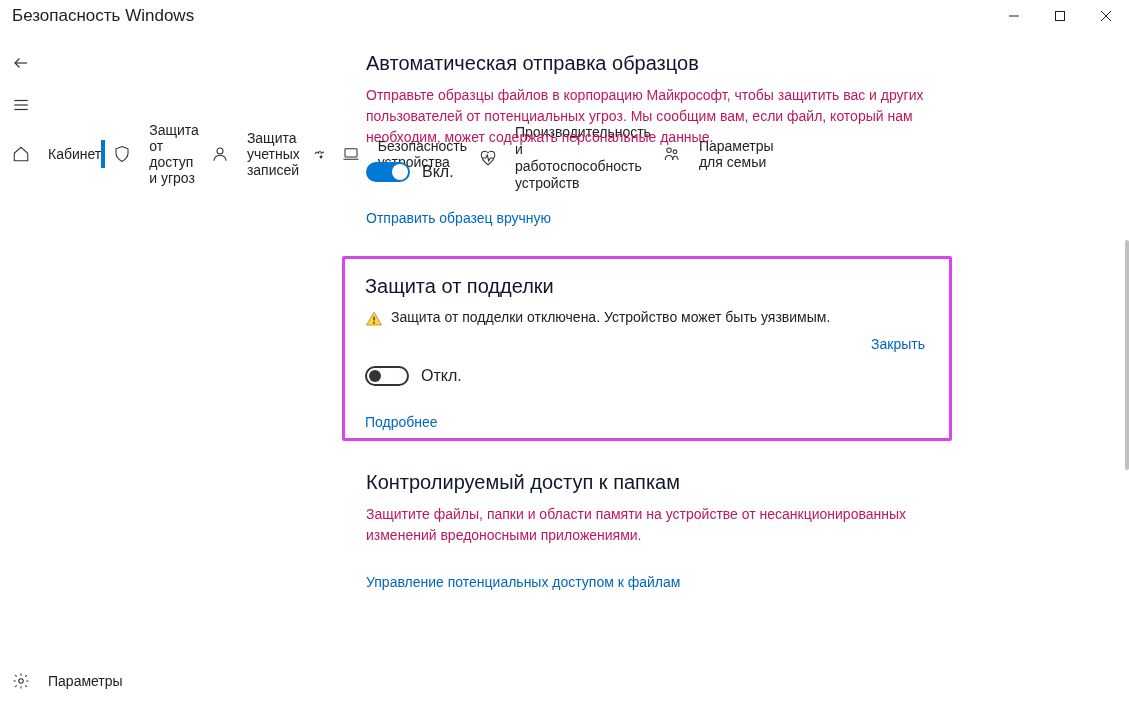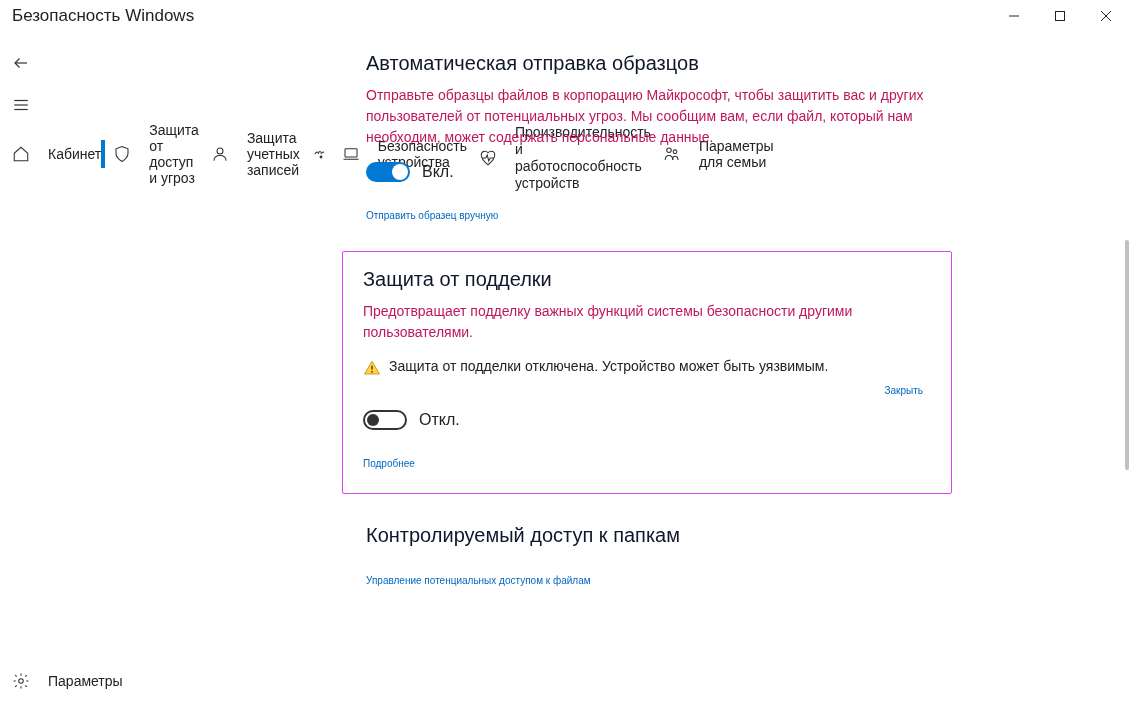--- a/index.html
+++ b/index.html
@@ -86,25 +86,25 @@
 .toggle.on::after {
   content:""; position:absolute; right:2px; top:2px;
   width:16px; height:16px; border-radius:50%; background:#fff;
 }
 .toggle.off { background: #fff; border: 2px solid #333; width:44px; height:20px; }
 .toggle.off::after {
   content:""; position:absolute; left:2px; top:2px;
   width:12px; height:12px; border-radius:50%; background:#333;
 }
 .toggle-label { font-size: 16px; }
-.link { color: #0067c0; font-size: 10px; cursor: pointer; margin-top: 28px; }
+.link { color: #0067c0; font-size: 14px; cursor: pointer; margin-top: 28px; }
 .highlight-box {
-  border: 1px solid #d946ef;
+  border: 3px solid #d946ef;
   border-radius: 2px;
-  padding: 16px 20px 24px 20px;
+  padding: 16px 20px 8px 20px;
   margin-left: -24px;
   margin-right: -10px;
   max-width: 610px;
 }
 .warning-row {
   display: flex; align-items: flex-start; gap: 8px;
   margin-bottom: 14px;
 }
 .warn-icon { width:18px; height:18px; flex:0 0 18px; margin-top:2px;}
 .warn-text { flex:1; color:#222; line-height:1.4; }
@@ -248,21 +248,20 @@
       <div class="toggle-row">
         <div class="toggle on"></div>
         <span class="toggle-label">Вкл.</span>
       </div>
       <div class="link">Отправить образец вручную</div>
     </div>
 
     <div class="highlight-box">
       <div class="section" style="margin-bottom:0;">
         <div class="h2">Защита от подделки</div>
-        <div class="desc">Предотвращает подделку важных функций системы безопасности другими пользователями.</div>
         <div class="warning-row">
           <span class="warn-icon">
             <svg viewBox="0 0 24 24">
                 <path d="M12 3 L22 20 H2 Z" fill="#ffd44a" stroke="#b58000" stroke-width="1"></path>
                 <line x1="12" y1="9" x2="12" y2="14" stroke="#5a4000" stroke-width="2"></line>
                 <circle cx="12" cy="17" r="1.2" fill="#5a4000"></circle>
               </svg>
           </span>
           <span class="warn-text">Защита от подделки отключена. Устройство может быть уязвимым.</span>
           <span class="warn-close link">Закрыть</span>
@@ -270,19 +269,20 @@
         <div class="toggle-row">
           <div class="toggle off"></div>
           <span class="toggle-label">Откл.</span>
         </div>
         <div class="link">Подробнее</div>
       </div>
     </div>
 
     <div class="section" style="margin-top:30px;">
       <div class="h2">Контролируемый доступ к папкам</div>
+      <div class="desc">Защитите файлы, папки и области памяти на устройстве от несанкционированных изменений вредоносными приложениями.</div>
       <div class="link">Управление потенциальных доступом к файлам</div>
     </div>
 
   </div>
 
   <div class="scrollbar-fake"></div>
 </div>
 
 </body></html>

